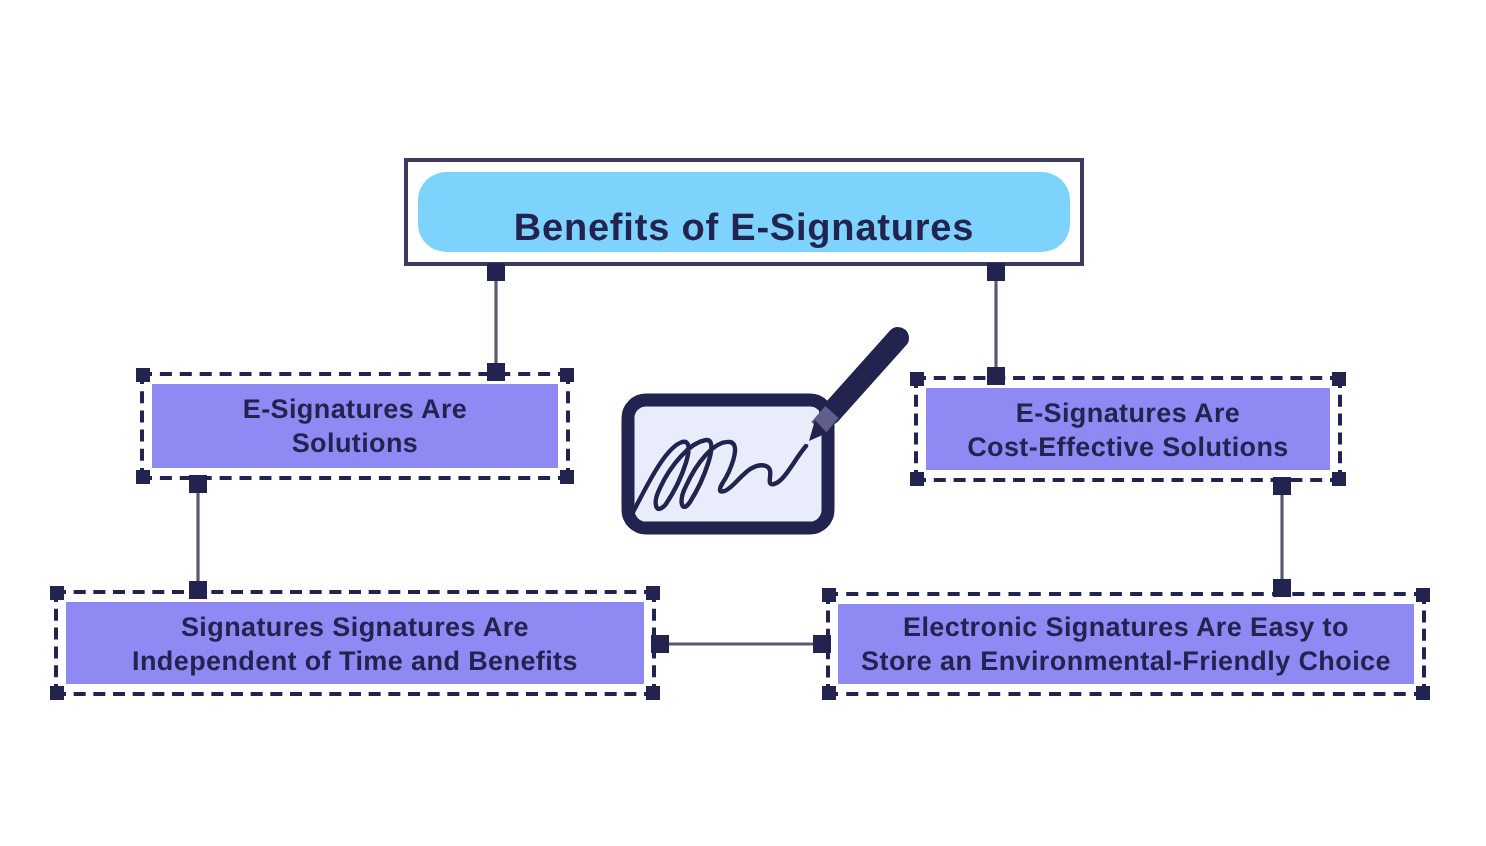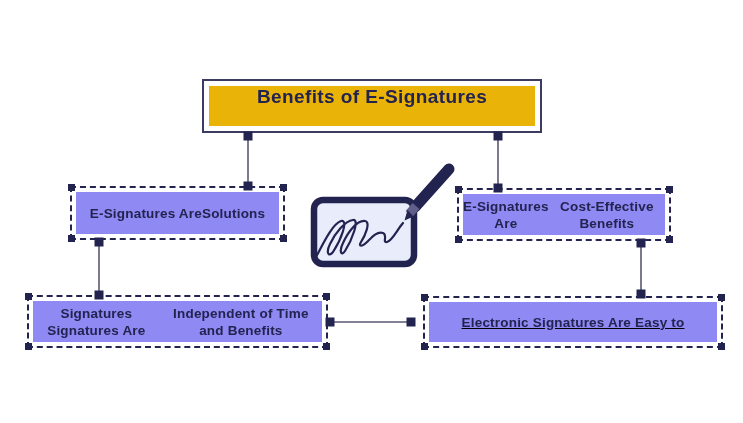--- a/index.html
+++ b/index.html
@@ -7,42 +7,42 @@
     position:relative;width:743px;height:423px;background:#ffffff;
     font-family:"Liberation Sans",sans-serif;overflow:hidden;
   }
   
   .topbox{
     position:absolute;left:202px;top:79px;width:340px;height:54px;
     box-sizing:border-box;border:2px solid #3c3b62;background:#ffffff;
     padding:5px;display:flex;
   }
   .topbox-inner{
-    flex:1;background:#eab308;display:flex;align-items:flex-start;justify-content:center;
-    font-weight:bold;font-size:19px;color:#232350;letter-spacing:0.4px;
+    flex:1;background:#7dd3fc;display:flex;align-items:flex-end;justify-content:center;
+    font-weight:bold;font-size:19px;color:#232350;letter-spacing:0.4px;border-radius:14px;
   }
   
   .dnode{
     position:absolute;box-sizing:border-box;border:2px dashed #232350;
     background:#ffffff;padding:4px;
   }
   .dnode-inner{
     width:100%;height:100%;background:#8e89f3;box-sizing:border-box;
-    display:flex;flex-direction:row;align-items:center;justify-content:center;
+    display:flex;flex-direction:column;align-items:center;justify-content:center;
     font-weight:bold;font-size:13.5px;line-height:17px;color:#232350;
     letter-spacing:0.2px;text-align:center;
   }
   .handle{position:absolute;width:7px;height:7px;background:#232350;}
   .h-tl{left:-4px;top:-4px}.h-tr{right:-4px;top:-4px}
   .h-bl{left:-4px;bottom:-4px}.h-br{right:-4px;bottom:-4px}
 
   #node-reliable   {left:70px; top:186px;width:215px;height:54px;}
   #node-cost       {left:457px;top:188px;width:214px;height:53px;}
   #node-independent{left:27px; top:295px;width:301px;height:53px;}
-  #node-store      {left:423px;top:296px;width:300px;height:52px;text-decoration:underline;}
+  #node-store      {left:413px;top:296px;width:300px;height:52px;}
 
   
   .overlay{position:absolute;left:0;top:0;width:743px;height:423px;z-index:5;pointer-events:none;}
 </style>
 </head>
 <body>
 
 <div class="canvas">
 
   <div class="topbox">
@@ -62,21 +62,21 @@
     </div>
   </div>
 
   <div class="dnode" id="node-cost">
     <span class="handle h-tl"></span>
     <span class="handle h-tr"></span>
     <span class="handle h-bl"></span>
     <span class="handle h-br"></span>
     <div class="dnode-inner">
       <span>E-Signatures Are</span>
-      <span>Cost-Effective Benefits</span>
+      <span>Cost-Effective Solutions</span>
     </div>
   </div>
 
   <div class="dnode" id="node-independent">
     <span class="handle h-tl"></span>
     <span class="handle h-tr"></span>
     <span class="handle h-bl"></span>
     <span class="handle h-br"></span>
     <div class="dnode-inner">
       <span>Signatures Signatures Are</span>
@@ -84,20 +84,21 @@
     </div>
   </div>
 
   <div class="dnode" id="node-store">
     <span class="handle h-tl"></span>
     <span class="handle h-tr"></span>
     <span class="handle h-bl"></span>
     <span class="handle h-br"></span>
     <div class="dnode-inner">
       <span>Electronic Signatures Are Easy to</span>
+      <span>Store an Environmental-Friendly Choice</span>
     </div>
   </div>
 
   <svg class="overlay" viewBox="0 0 743 423" xmlns="http://www.w3.org/2000/svg">
 
     <g>
       <line x1="248" y1="136" x2="248" y2="186" stroke="#5a5971" stroke-width="1.6"></line>
       <rect x="243.5" y="131.5" width="9" height="9" fill="#232350"></rect>
       <rect x="243.5" y="181.5" width="9" height="9" fill="#232350"></rect>
     </g>

